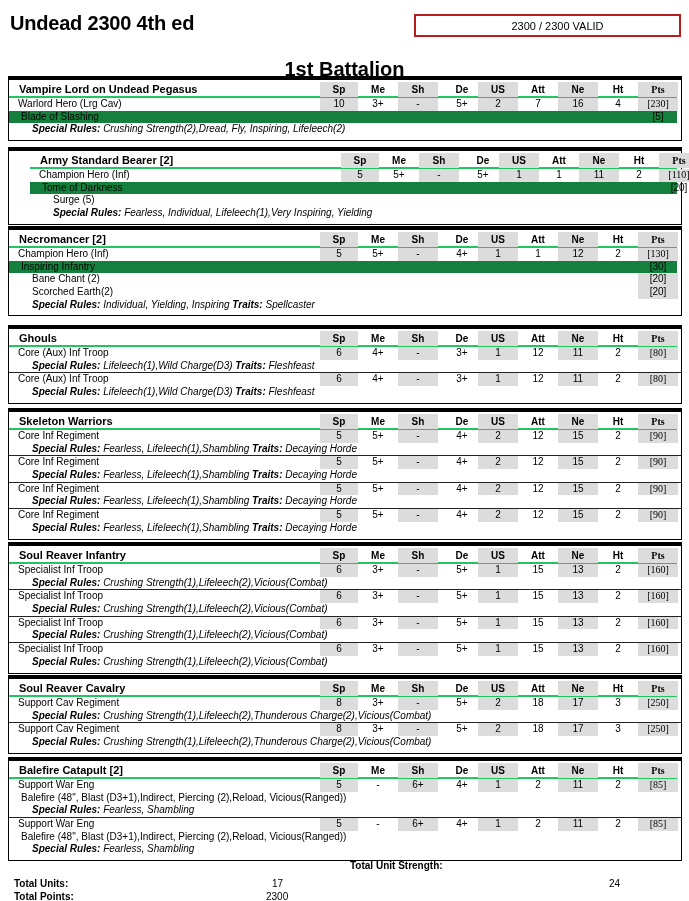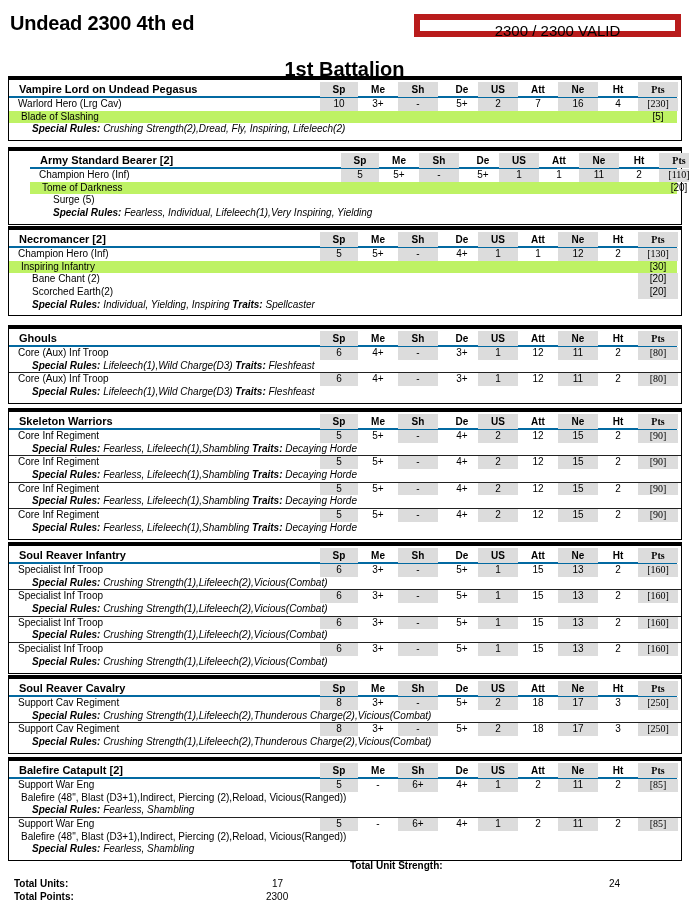--- a/index.html
+++ b/index.html
@@ -1,40 +1,40 @@
 <!DOCTYPE html>
 <html><head>
 <meta charset="utf-8">
 <style>
   html, body { margin: 0; padding: 0; background: #ffffff; }
   body { width: 689px; height: 901px; position: relative; overflow: hidden;
          font-family: "Liberation Sans", sans-serif; color: #000; font-size: 10px; }
   .title { position: absolute; left: 10px; top: 12px; font-size: 20px; font-weight: bold; letter-spacing: -0.2px; }
   .valid-box { position: absolute; left: 414px; top: 14px; width: 267px; height: 23px;
-               border: 6px solid #b91c1c; box-sizing: border-box; text-align: center;
-               font-size: 15px; line-height: 21px; padding-left: 20px; }
+               border: 2px solid #b91c1c; box-sizing: border-box; text-align: center;
+               font-size: 11px; line-height: 21px; padding-left: 20px; }
   .battalion { position: absolute; left: 0; width: 689px; top: 58px; text-align: center;
                font-size: 20px; font-weight: bold; }
   .unit { position: absolute; left: 8px; width: 674px; box-sizing: border-box;
           border-top: 4px solid #000; border-left: 1px solid #000; border-right: 1px solid #000;
           border-bottom: 1px solid #000; padding: 0 0 4px 0; }
   .row { position: relative; height: 12.7px; line-height: 12.7px; font-size: 10px; }
-  .hdr { height: 14px; line-height: 15px; border-bottom: 2px solid #0369a1; margin: 2px 4px 0 0; }
+  .hdr { height: 14px; line-height: 15px; border-bottom: 2px solid #22c55e; margin: 2px 4px 0 0; }
   .hdr .name { font-weight: bold; font-size: 11px; padding-left: 10px; position: absolute; left: 0; }
   .hdr .col { font-weight: bold; font-size: 10px; }
   .col { position: absolute; top: 0; width: 38px; text-align: center; }
   .col.g { background: #dcdcdc; }
   .c0 { left: 311px; } .c1 { left: 349px; width: 40px; } .c2 { left: 389px; width: 40px; }
   .c3 { left: 429px; width: 48px; } .c4 { left: 469px; width: 40px; } .c5 { left: 509px; width: 40px; }
   .c6 { left: 549px; width: 40px; } .c7 { left: 589px; width: 40px; } .c8 { left: 629px; width: 40px; font-family: Liberation Serif, serif; }
   .c0 { width: 38px; }
   .hdr .c8 { border-bottom: none; }
   .stat .type { position: absolute; left: 9px; }
   .stat.sep { border-top: 1px solid #222; }
-  .item { background: #bef264; margin-right: 4px; }
+  .item { background: #15803d; margin-right: 4px; }
   .item .label { position: absolute; left: 12px; }
   .item .pts { position: absolute; left: 629px; width: 40px; text-align: center; }
   .sub .label { position: absolute; left: 23px; }
   .sub .pts { position: absolute; left: 629px; width: 40px; text-align: center; background: #dcdcdc; height: 100%; }
   .rules { font-style: italic; }
   .rules .txt { position: absolute; left: 23px; white-space: nowrap; }
   .rules b { font-weight: bold; }
   .weapon .txt { position: absolute; left: 12px; white-space: nowrap; }
   .tot { position: absolute; white-space: nowrap; }
   .tot.lbl { font-weight: bold; }

